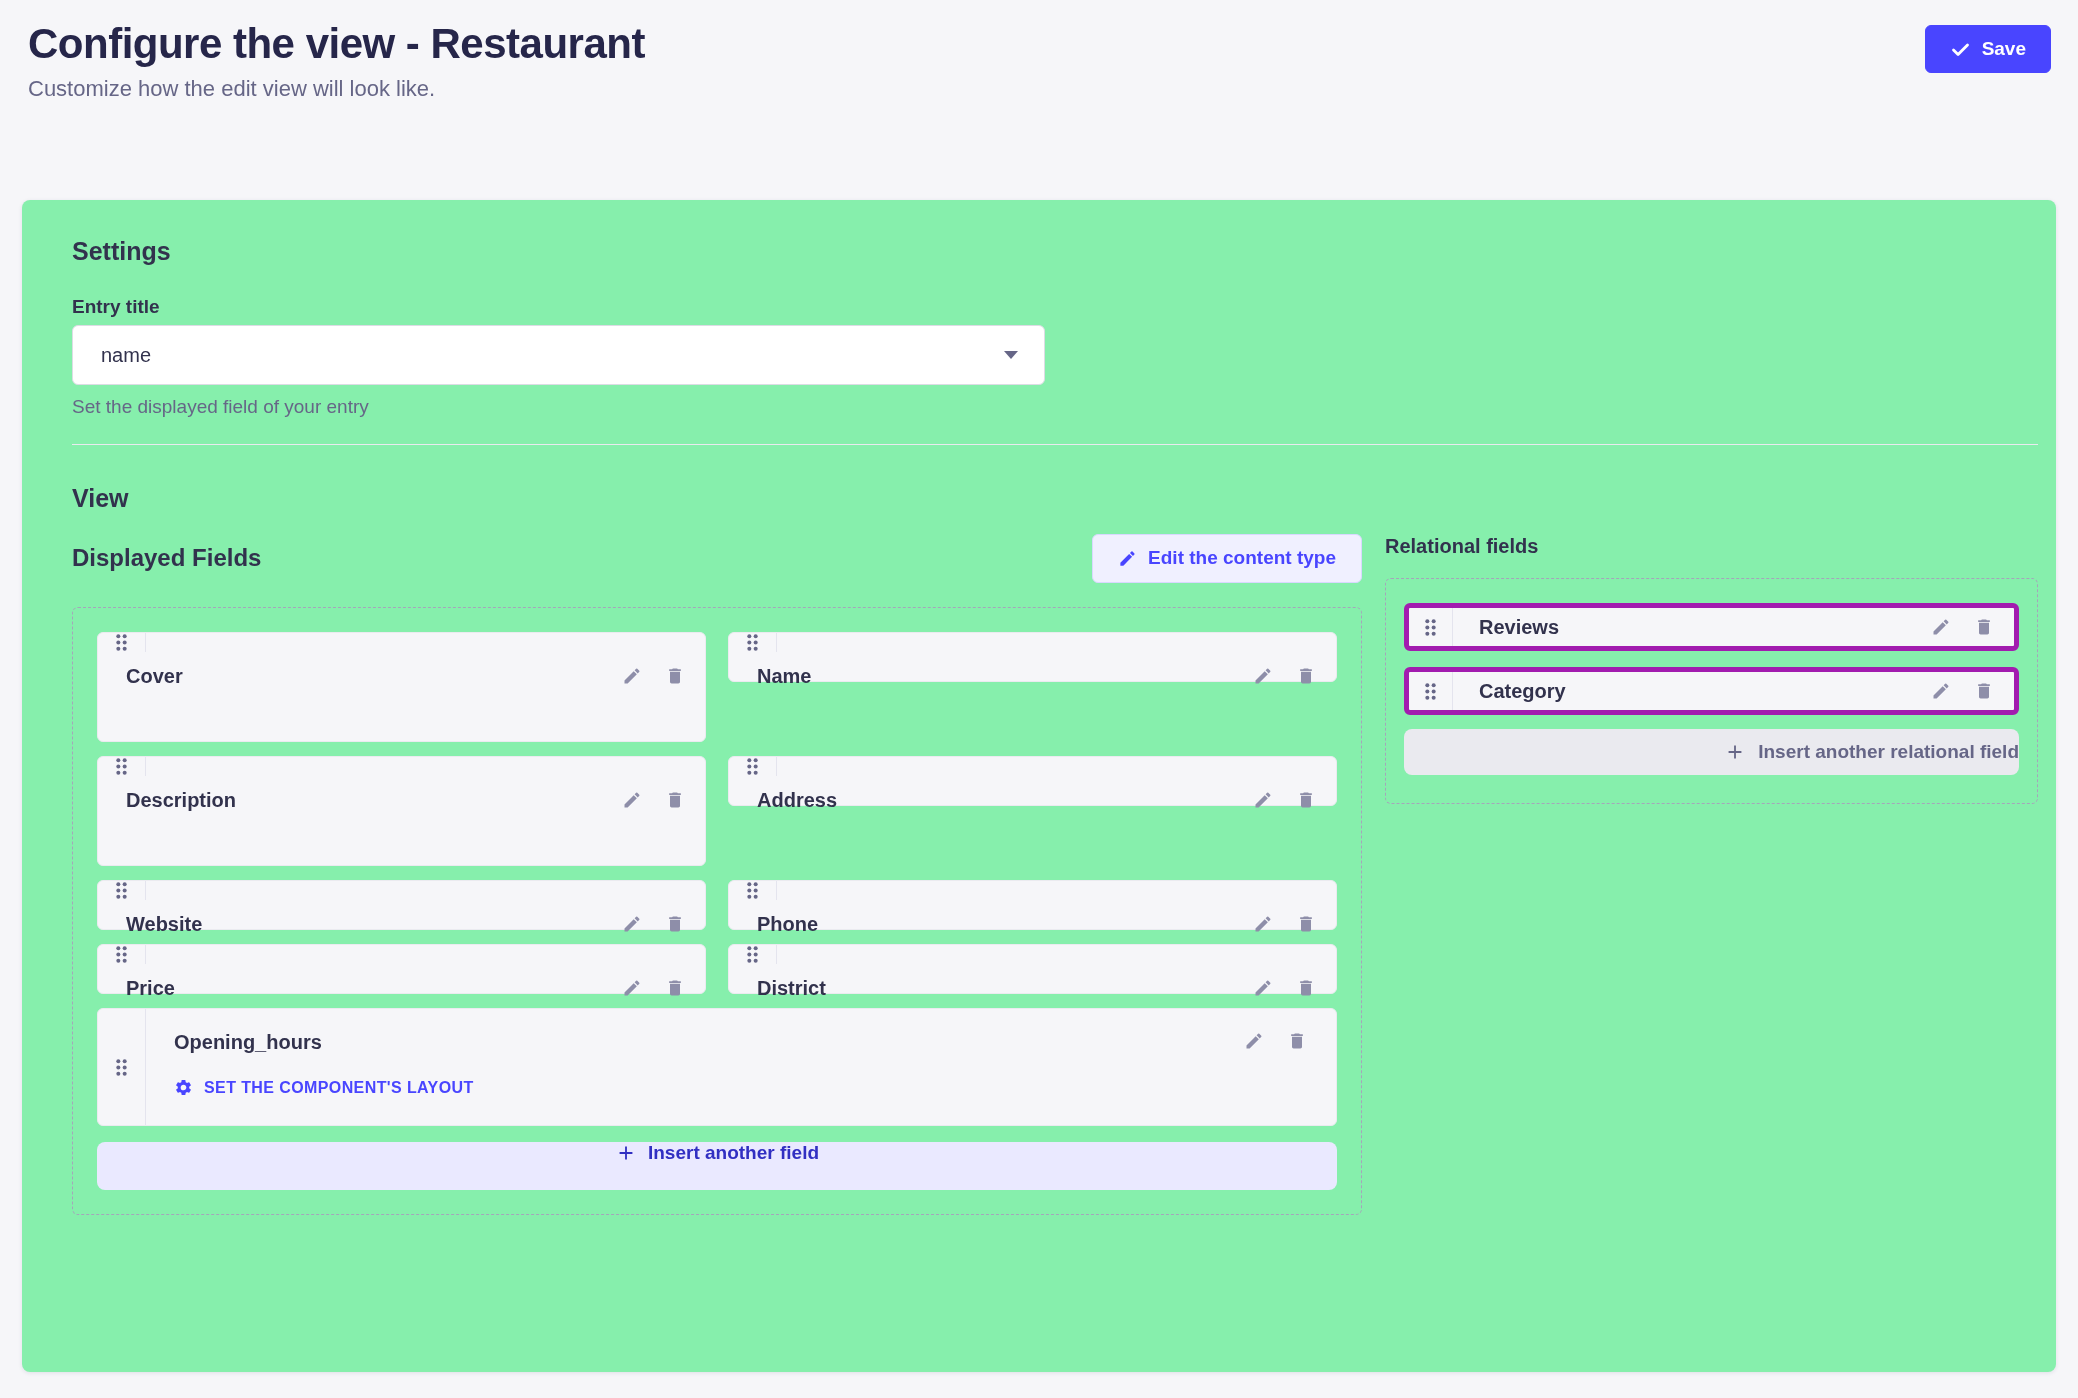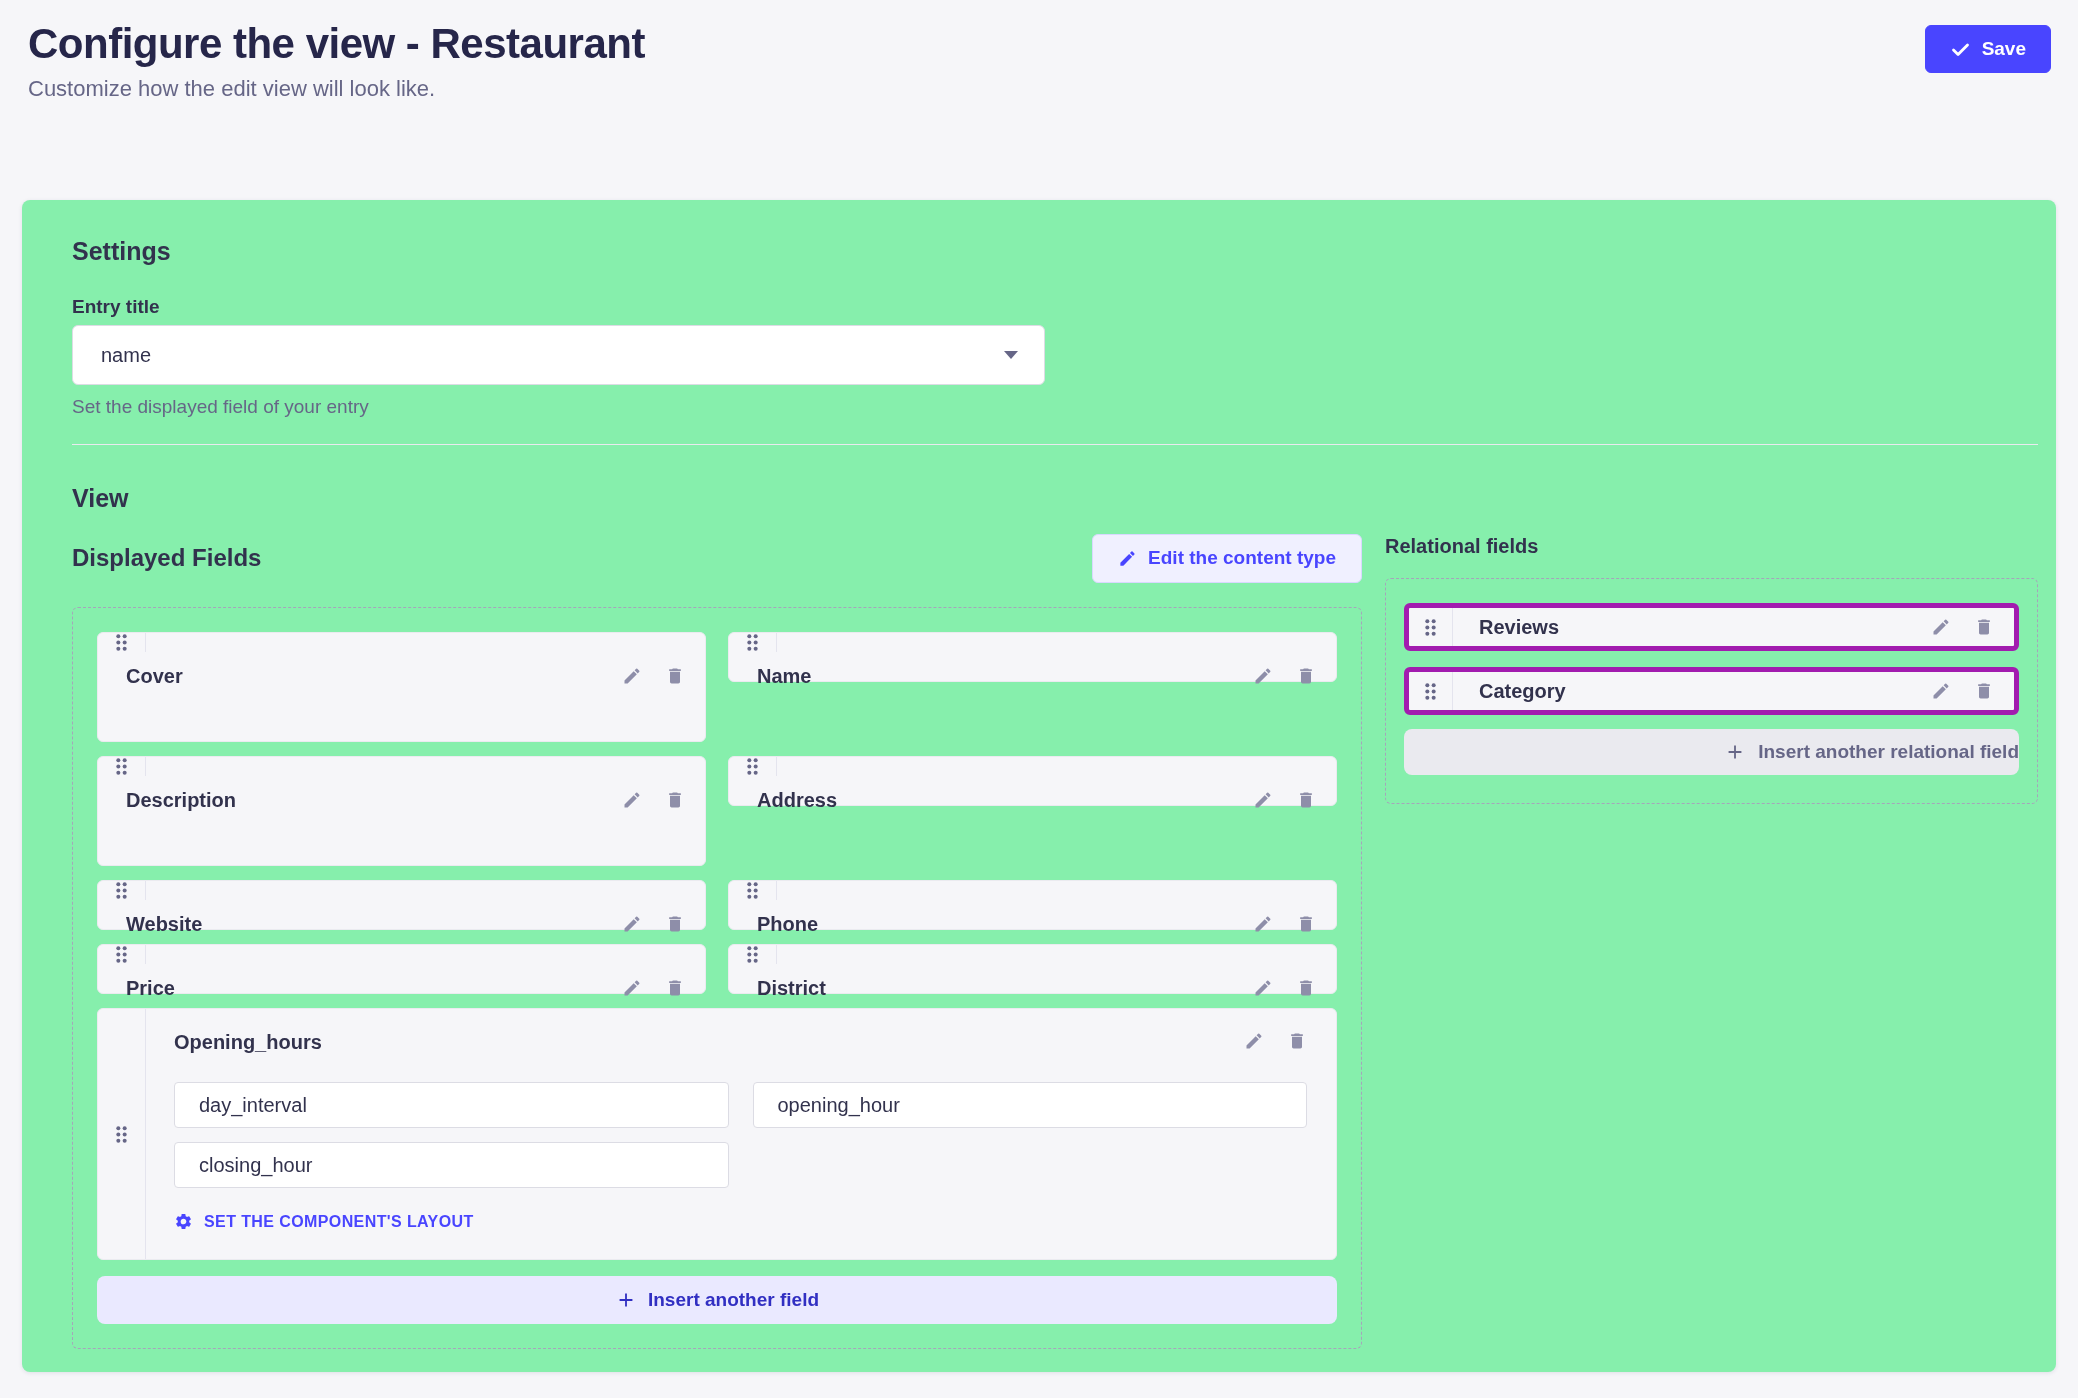--- a/index.html
+++ b/index.html
@@ -120,21 +120,21 @@
   .layout-link {
     margin-top:24px; display:inline-flex; align-items:center; gap:11px;
     background:none; border:none; cursor:pointer;
     color:#4945ff; font-family:inherit; font-size:16px; font-weight:700; letter-spacing:0.4px;
   }
 
   .insert-field-button {
     margin-top:16px; width:100%; height:48px;
     background:#eae9ff; border:none; border-radius:8px;
     color:#312fc2; font-family:inherit; font-size:19px; font-weight:700;
-    display:flex; align-items:center; justify-content:center; gap:11px; cursor:pointer;
+    display:flex; justify-content:center; gap:11px; cursor:pointer;
   }
 
   
   .relational-title { margin-top:2px; font-size:20px; font-weight:700; color:#32324d; }
   .relational-zone { margin-top:20px; border:1px dashed #a5a5ba; border-radius:6px; padding:24px 18px 28px 18px; }
   .relational-card {
     display:flex; align-items:stretch; height:48px;
     background:#f6f6f9; border:5px solid #a21caf; border-radius:6px;
     margin-bottom:16px;
   }
@@ -490,29 +490,20 @@
                         <path d="M3 17.25V21h3.75L17.81 9.94l-3.75-3.75L3 17.25zM20.71 7.04a.996.996 0 0 0 0-1.41l-2.34-2.34a.996.996 0 0 0-1.41 0l-1.83 1.83 3.75 3.75 1.83-1.83z"></path>
                       </svg>
                     </button>
                   <button class="icon-btn">
                       <svg width="20" height="20" viewBox="0 0 24 24" fill="#8e8ea9">
                         <path d="M6 19c0 1.1.9 2 2 2h8c1.1 0 2-.9 2-2V7H6v12zM19 4h-3.5l-1-1h-5l-1 1H5v2h14V4z"></path>
                       </svg>
                     </button>
                 </span>
               </div>
-              <div class="component-fields">
-                <div class="subfield-row">
-                  <div class="subfield">day_interval</div>
-                  <div class="subfield">opening_hour</div>
-                </div>
-                <div class="subfield-row">
-                  <div class="subfield half">closing_hour</div>
-                </div>
-              </div>
               <button class="layout-link">
                 <svg width="19" height="19" viewBox="0 0 24 24" fill="#4945ff">
                     <path d="M19.14 12.94c.04-.3.06-.61.06-.94 0-.32-.02-.64-.07-.94l2.03-1.58a.49.49 0 0 0 .12-.61l-1.92-3.32a.49.49 0 0 0-.59-.22l-2.39.96c-.5-.38-1.03-.7-1.62-.94l-.36-2.54a.48.48 0 0 0-.48-.41h-3.84c-.24 0-.43.17-.47.41l-.36 2.54c-.59.24-1.13.57-1.62.94l-2.39-.96a.49.49 0 0 0-.59.22L2.74 8.87c-.12.21-.08.47.12.61l2.03 1.58c-.05.3-.09.63-.09.94s.02.64.07.94l-2.03 1.58a.49.49 0 0 0-.12.61l1.92 3.32c.12.22.37.29.59.22l2.39-.96c.5.38 1.03.7 1.62.94l.36 2.54c.05.24.24.41.48.41h3.84c.24 0 .44-.17.47-.41l.36-2.54c.59-.24 1.13-.56 1.62-.94l2.39.96c.22.08.47 0 .59-.22l1.92-3.32c.12-.22.07-.47-.12-.61l-2.01-1.58zM12 15.6A3.61 3.61 0 0 1 8.4 12c0-1.98 1.62-3.6 3.6-3.6s3.6 1.62 3.6 3.6-1.62 3.6-3.6 3.6z"></path>
                   </svg>
                 <span>SET THE COMPONENT'S LAYOUT</span>
               </button>
             </div>
           </div>
 
           <button class="insert-field-button">

